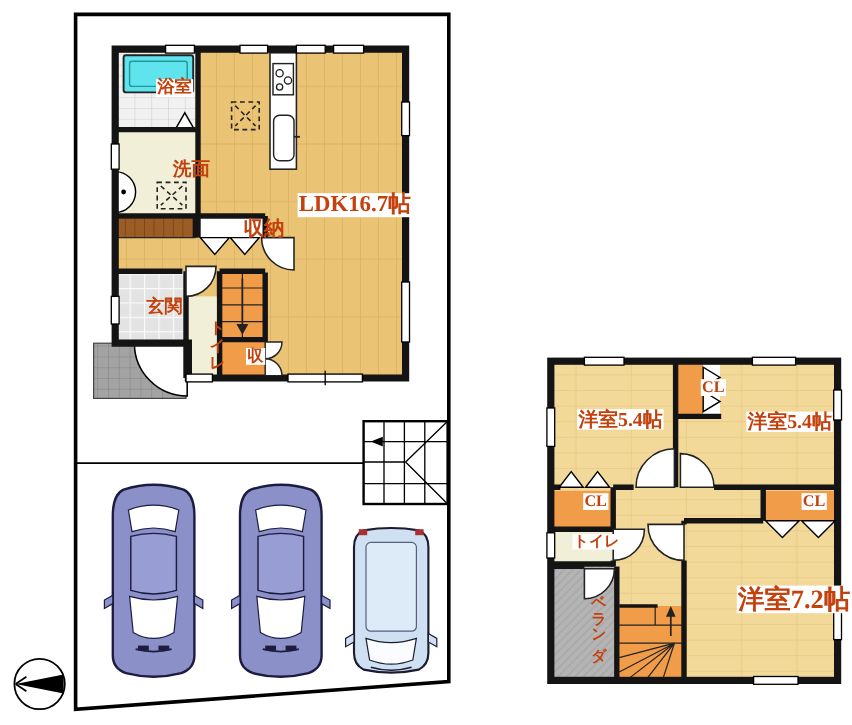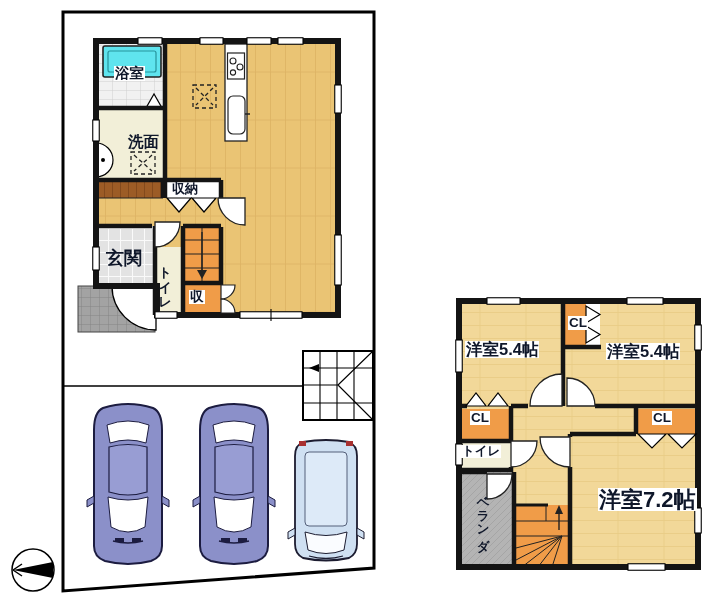--- a/index.html
+++ b/index.html
@@ -1,20 +1,20 @@
 <!DOCTYPE html>
 <html><head>
 <meta charset="utf-8">
 <style>
   html,body{margin:0;padding:0;background:#fff;}
   #canvas{position:relative;width:710px;height:604px;background:#fff;overflow:hidden;
           font-family:"DejaVu Sans",sans-serif;}
   #plan-svg{position:absolute;left:0;top:0;}
-  .lbl{position:absolute;background:#fff;color:#0f172a;font-weight:bold;line-height:1.05;
-       padding:0 1px;white-space:nowrap;font-family:Liberation Sans, sans-serif;}
+  .lbl{position:absolute;background:#fff;color:#c2410c;font-weight:bold;line-height:1.05;
+       padding:0 1px;white-space:nowrap;font-family:Liberation Serif, serif;margin-left:16px;}
   .lbl.vert{writing-mode:vertical-rl;text-orientation:upright;padding:1px 0;}
 </style>
 </head>
 <body>
 
 <div id="canvas">
 
 <svg id="plan-svg" width="710" height="604" viewBox="0 0 710 604">
   <defs>
     <pattern id="wood1" patternUnits="userSpaceOnUse" width="15" height="48">
@@ -237,25 +237,26 @@
     </g>
   </g>
 
   <g>
     <circle cx="33" cy="570" r="21" fill="#fff" stroke="#000" stroke-width="1.5"></circle>
     <polygon points="13,570 53,562 53,578" fill="#000"></polygon>
     <path d="M13,570 L22,564 M13,570 L22,576" stroke="#000" stroke-width="1.5" fill="none"></path>
   </g>
 </svg>
 
+<div class="lbl" style="left:232px;top:161px;font-size:19px;">LDK16.7帖</div>
 <div class="lbl" style="left:114px;top:66px;font-size:14.5px;">浴室</div>
 <div class="lbl" style="left:127px;top:134px;font-size:15.5px;background:transparent;">洗面</div>
-<div class="lbl" style="left:105px;top:249px;font-size:18px;background:transparent;">玄関</div>
+<div class="lbl" style="left:105px;top:249px;font-size:15px;background:transparent;">玄関</div>
 <div class="lbl vert" style="left:158px;top:257px;font-size:13px;background:transparent;">トイレ</div>
-<div class="lbl" style="left:171px;top:182px;font-size:13px;background:transparent;">収納</div>
+<div class="lbl" style="left:186px;top:182px;font-size:17px;background:transparent;">収納</div>
 <div class="lbl" style="left:189px;top:290px;font-size:13.5px;">収</div>
 
 <div class="lbl" style="left:465px;top:341px;font-size:16.5px;">洋室5.4帖</div>
 <div class="lbl" style="left:606px;top:343px;font-size:16.5px;">洋室5.4帖</div>
 <div class="lbl" style="left:598px;top:488px;font-size:22px;">洋室7.2帖</div>
 <div class="lbl" style="left:568px;top:316px;font-size:13.5px;">CL</div>
 <div class="lbl" style="left:470px;top:411px;font-size:13.5px;">CL</div>
 <div class="lbl" style="left:652px;top:411px;font-size:13.5px;">CL</div>
 <div class="lbl" style="left:461px;top:445px;font-size:12.5px;">トイレ</div>
 <div class="lbl vert" style="left:476px;top:486px;font-size:12.5px;background:transparent;">ベランダ</div>

